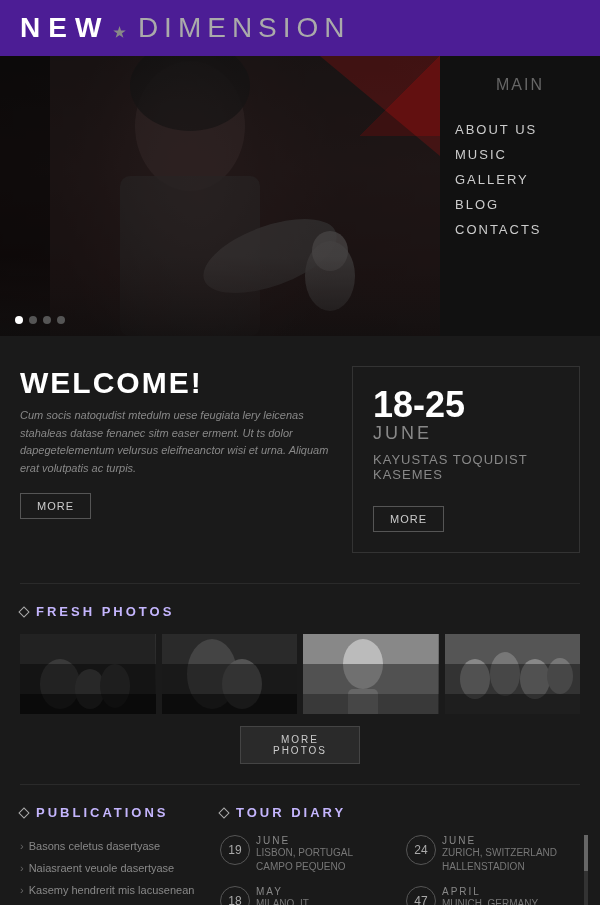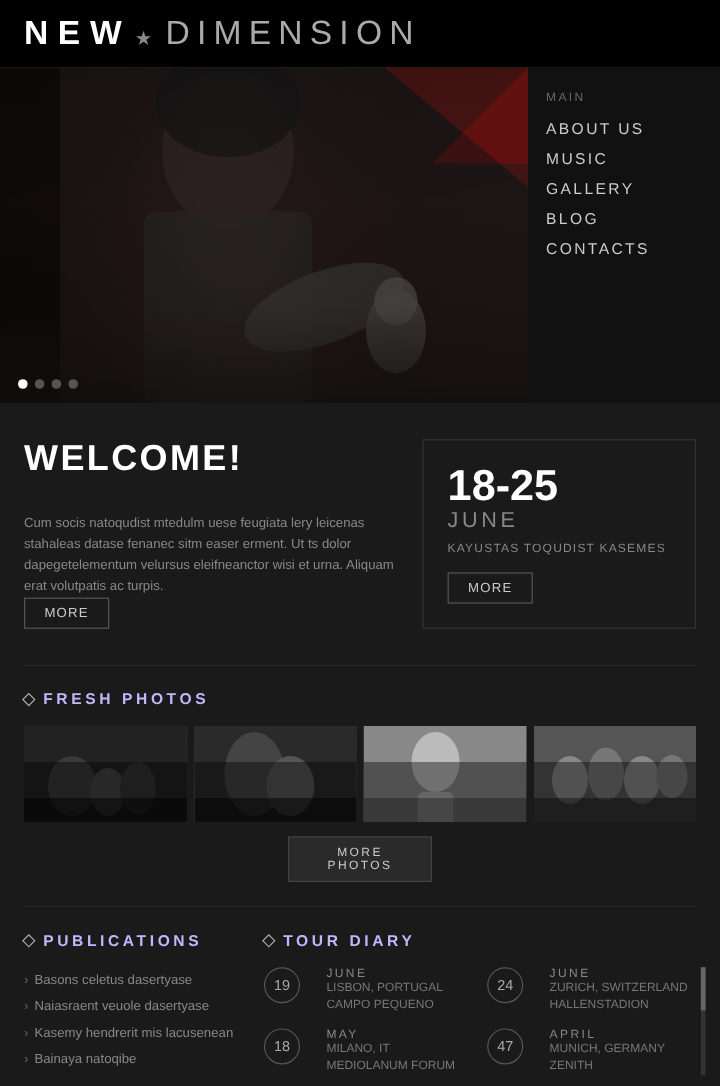--- a/index.html
+++ b/index.html
@@ -7,21 +7,21 @@
       background: #1a1a1a;
       color: #fff;
       font-family: Arial, sans-serif;
       width: 600px;
       min-height: 905px;
       overflow-x: hidden;
     }
 
     
     .header {
-      background: #000000;
+      background: #4c1d95;
       padding: 12px 20px;
       display: flex;
       align-items: center;
     }
     .logo {
       font-size: 28px;
       font-weight: bold;
       letter-spacing: 8px;
       color: #fff;
       text-transform: uppercase;
@@ -81,24 +81,25 @@
     .hero-nav {
       width: 160px;
       background: #111;
       display: flex;
       flex-direction: column;
       padding: 20px 15px;
       flex-shrink: 0;
     }
     .nav-main-label {
       color: #666;
-      font-size: 10px;
+      font-size: 16px;
       letter-spacing: 2px;
-      margin-bottom: 8px;
-      text-transform: uppercase;
+      margin-bottom: 23px;
+      text-transform: uppercase;
+      text-align: center;
     }
     .nav-item {
       color: #ccc;
       font-size: 13px;
       letter-spacing: 2px;
       text-transform: uppercase;
       padding: 5px 0;
       cursor: pointer;
       text-decoration: none;
     }
@@ -111,27 +112,29 @@
       background: #1a1a1a;
     }
     .welcome-section {
       flex: 1;
       padding-right: 20px;
     }
     .welcome-title {
       font-size: 30px;
       font-weight: bold;
       letter-spacing: 2px;
-      margin-bottom: 28px;
+      margin-bottom: 7px;
       color: #fff;
     }
     .welcome-text {
       font-size: 11px;
       color: #888;
       line-height: 1.6;
+      margin-bottom: 16px;
+      font-style: italic;
     }
     .btn {
       display: inline-block;
       background: transparent;
       border: 1px solid #555;
       color: #ccc;
       padding: 6px 16px;
       font-size: 11px;
       letter-spacing: 1px;
       text-transform: uppercase;
@@ -152,25 +155,25 @@
       line-height: 1;
     }
     .event-month {
       font-size: 18px;
       color: #888;
       letter-spacing: 3px;
       text-transform: uppercase;
       margin-bottom: 8px;
     }
     .event-name {
-      font-size: 10px;
+      font-size: 13px;
       color: #888;
       letter-spacing: 1px;
       text-transform: uppercase;
-      margin-bottom: 14px;
+      margin-bottom: 24px;
     }
 
     
     .photos-section {
       padding: 20px 20px 10px;
       background: #1a1a1a;
     }
     .section-title {
       font-size: 13px;
       font-weight: bold;
@@ -267,21 +270,21 @@
       flex: 1;
     }
     .tour-grid {
       display: grid;
       grid-template-columns: 1fr 1fr;
       gap: 12px;
     }
     .tour-entry {
       display: flex;
       align-items: flex-start;
-      gap: 22px;
+      gap: 6px;
     }
     .tour-number {
       width: 30px; height: 30px;
       border-radius: 50%;
       border: 1px solid #555;
       display: flex;
       align-items: center;
       justify-content: center;
       font-size: 12px;
       color: #aaa;

